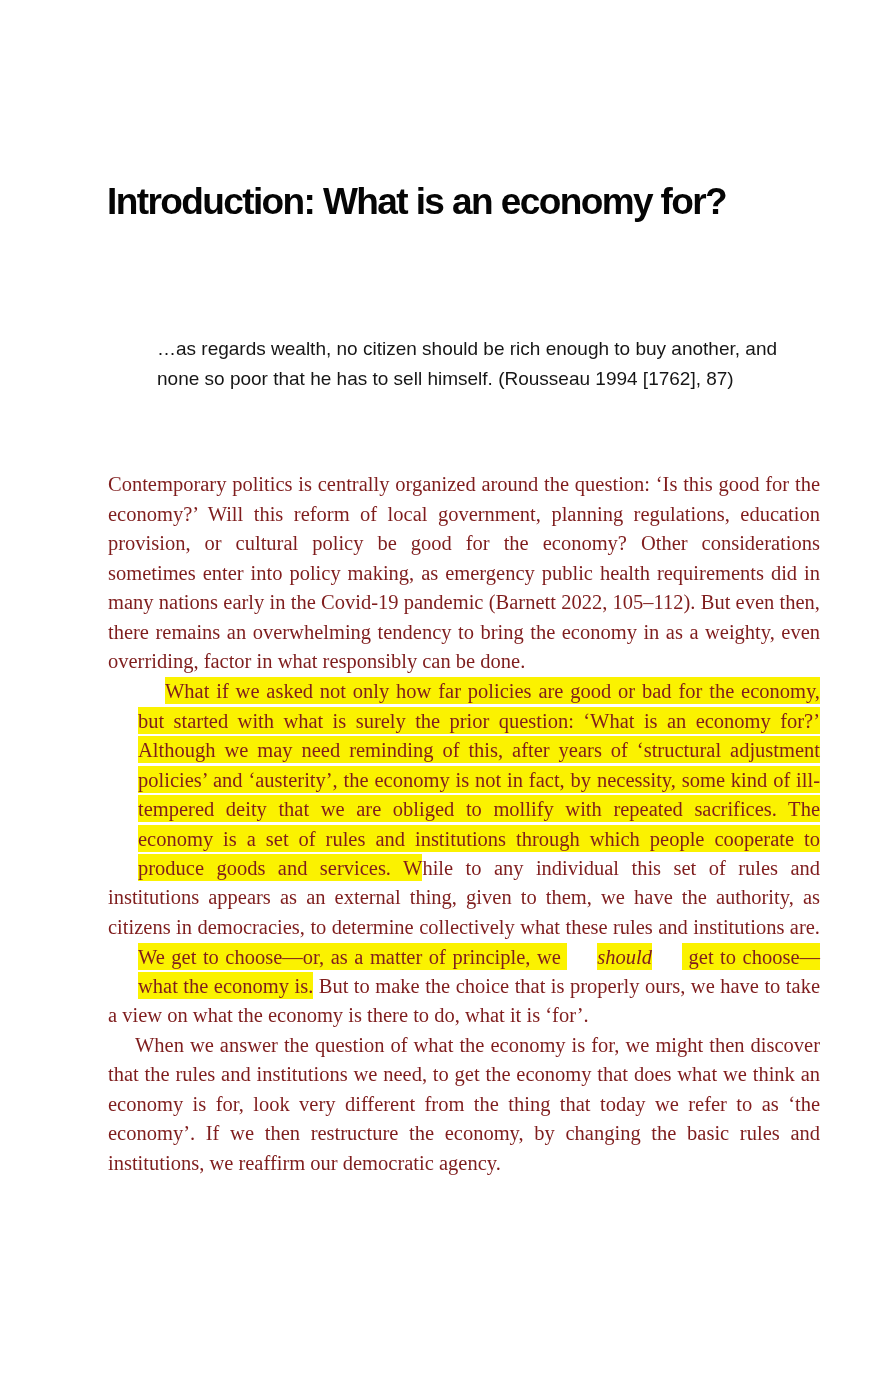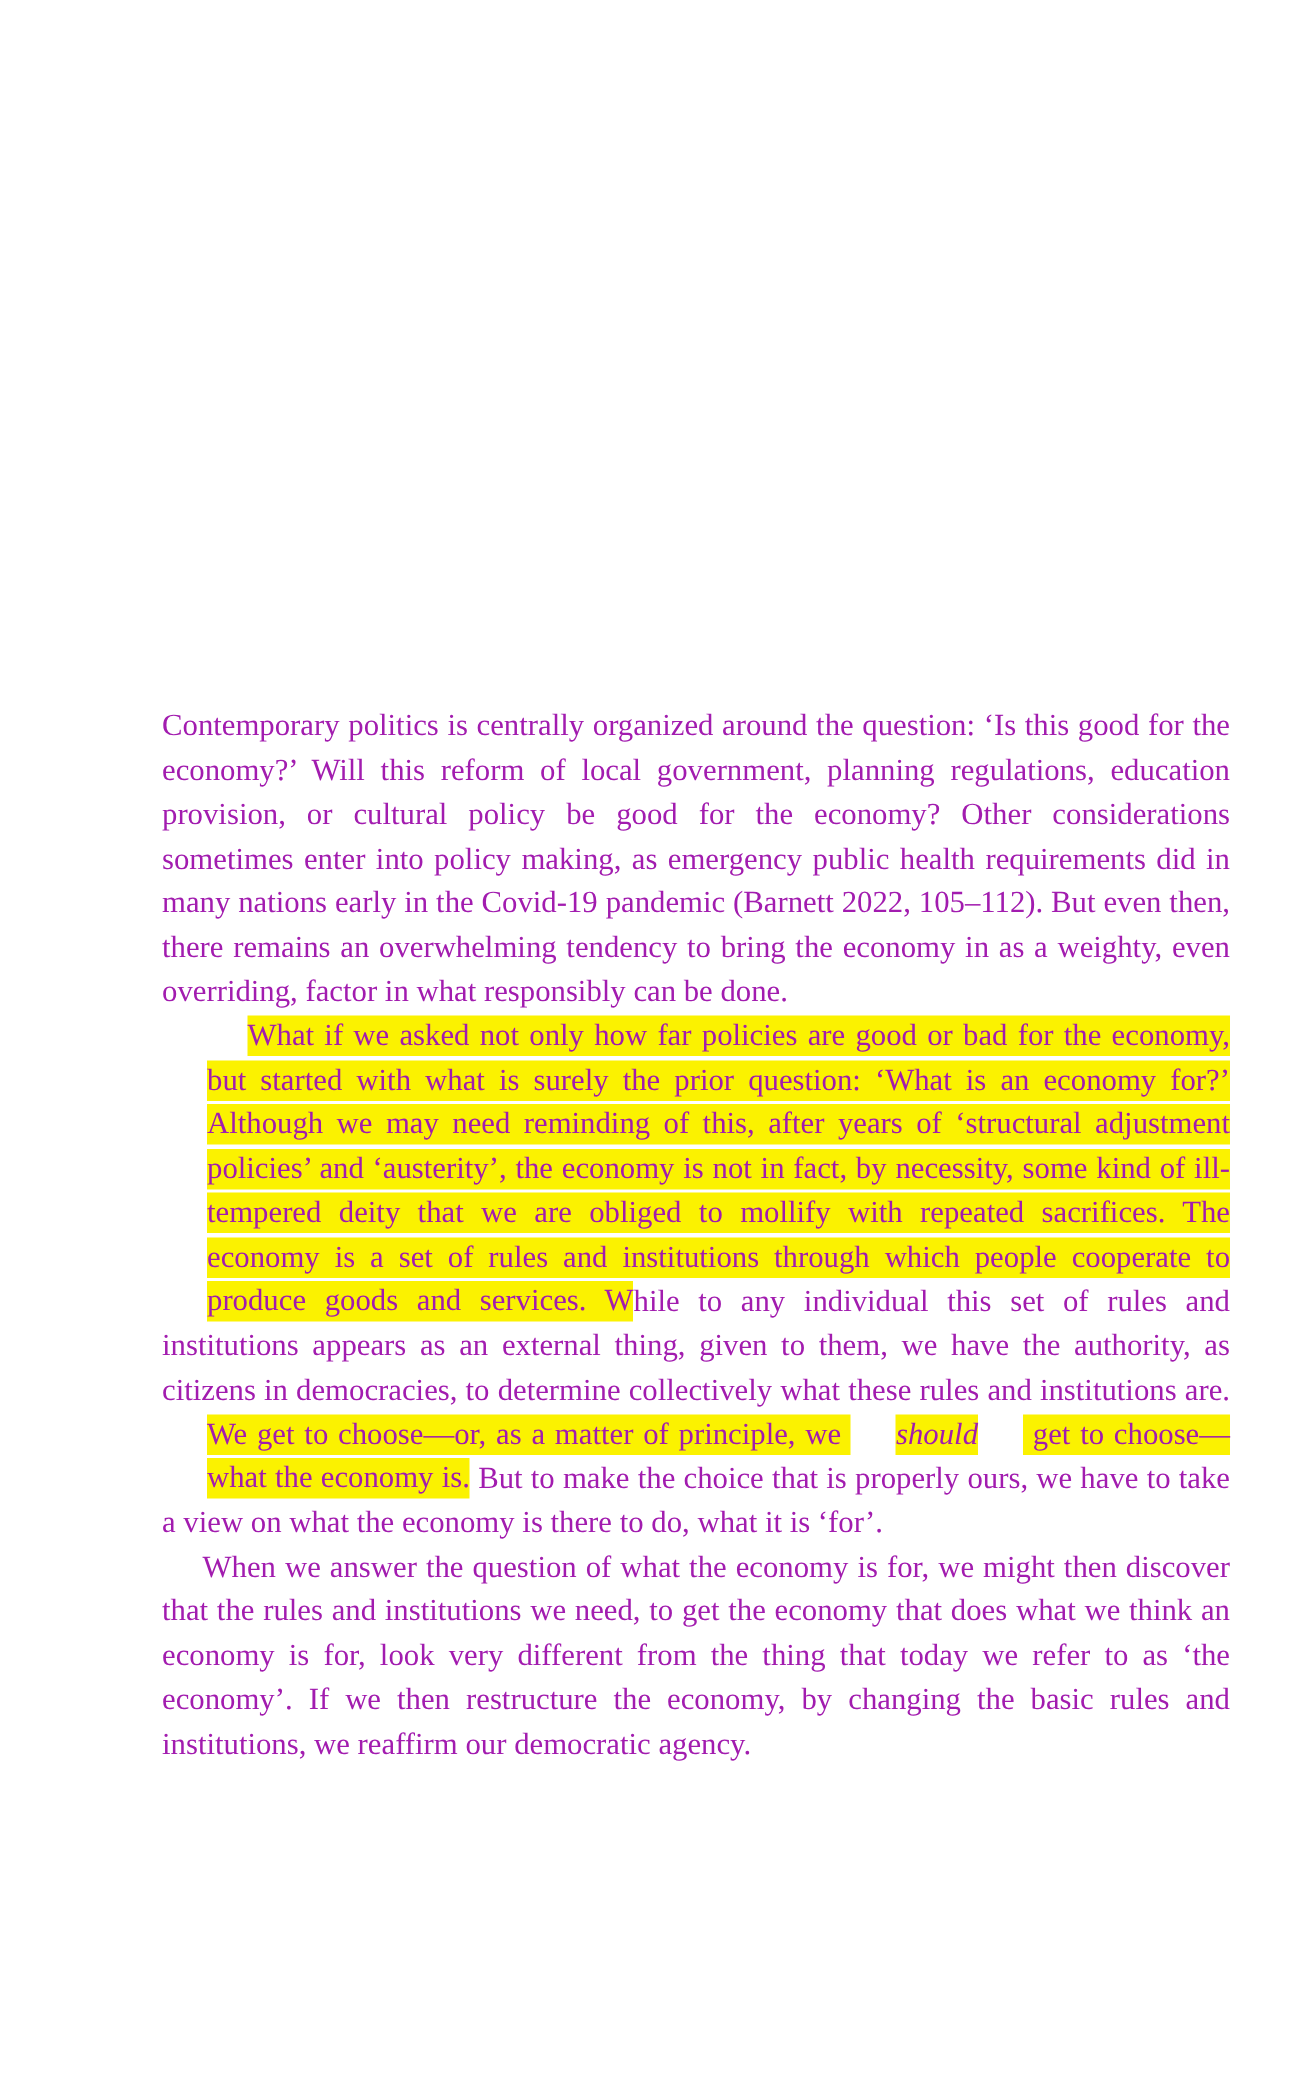--- a/index.html
+++ b/index.html
@@ -46,21 +46,21 @@
     margin: 0;
   }
   .body-text {
     position: absolute;
     left: 108px;
     top: 470px;
     width: 712px;
     font-size: 20.5px;
     line-height: 29.5px;
     text-align: justify;
-    color: #a21caf;
+    color: #7f1d1d;
   }
   .para {
     margin: 0;
   }
   .para.indent {
     text-indent: 27px;
   }
   .hl {
     background: #fbf200;
     color: inherit;
@@ -72,20 +72,24 @@
   .seg {
     background: transparent;
   }
   em {
   }
 </style>
 </head>
 <body style="background: rgb(255, 255, 255);">
 
 <div class="page" style="background: rgb(255, 255, 255);">
+  <h1 class="chapter-title">Introduction: What is an economy for?</h1>
 
+  <div class="epigraph">
+    <p>…as regards wealth, no citizen should be rich enough to buy another, and none so poor that he has to sell himself. (Rousseau 1994 [1762], 87)</p>
+  </div>
 
   <div class="body-text">
       <p class="para"><span class="seg">Contemporary politics is centrally organized around the question: ‘Is this good for the economy?’ Will this reform of local government, planning regulations, education provision, or cultural policy be good for the economy? Other considerations sometimes enter into policy making, as emergency public health requirements did in many nations early in the Covid-19 pandemic (Barnett 2022, 105–112). But even then, there remains an overwhelming tendency to bring the economy in as a weighty, even overriding, factor in what responsibly can be done.</span></p>
       <p class="para indent"><mark class="hl" style="background: rgb(251, 242, 0);">What if we asked not only how far policies are good or bad for the economy, but started with what is surely the prior question: ‘What is an economy for?’ Although we may need reminding of this, after years of ‘structural adjustment policies’ and ‘austerity’, the economy is not in fact, by necessity, some kind of ill-tempered deity that we are obliged to mollify with repeated sacrifices. The economy is a set of rules and institutions through which people cooperate to produce goods and services. W</mark><span class="seg">hile to any individual this set of rules and institutions appears as an external thing, given to them, we have the authority, as citizens in democracies, to determine collectively what these rules and institutions are. </span><mark class="hl" style="background: rgb(251, 242, 0);">We get to choose—or, as a matter of principle, we </mark><mark class="hl" style="background: rgb(251, 242, 0);"><em>should</em></mark><mark class="hl" style="background: rgb(251, 242, 0);"> get to choose—what the economy is.</mark><span class="seg"> But to make the choice that is properly ours, we have to take a view on what the economy is there to do, what it is ‘for’.</span></p>
       <p class="para indent"><span class="seg">When we answer the question of what the economy is for, we might then discover that the rules and institutions we need, to get the economy that does what we think an economy is for, look very different from the thing that today we refer to as ‘the economy’. If we then restructure the economy, by changing the basic rules and institutions, we reaffirm our democratic agency.</span></p>
     </div>
 </div>
 
 </body></html>

